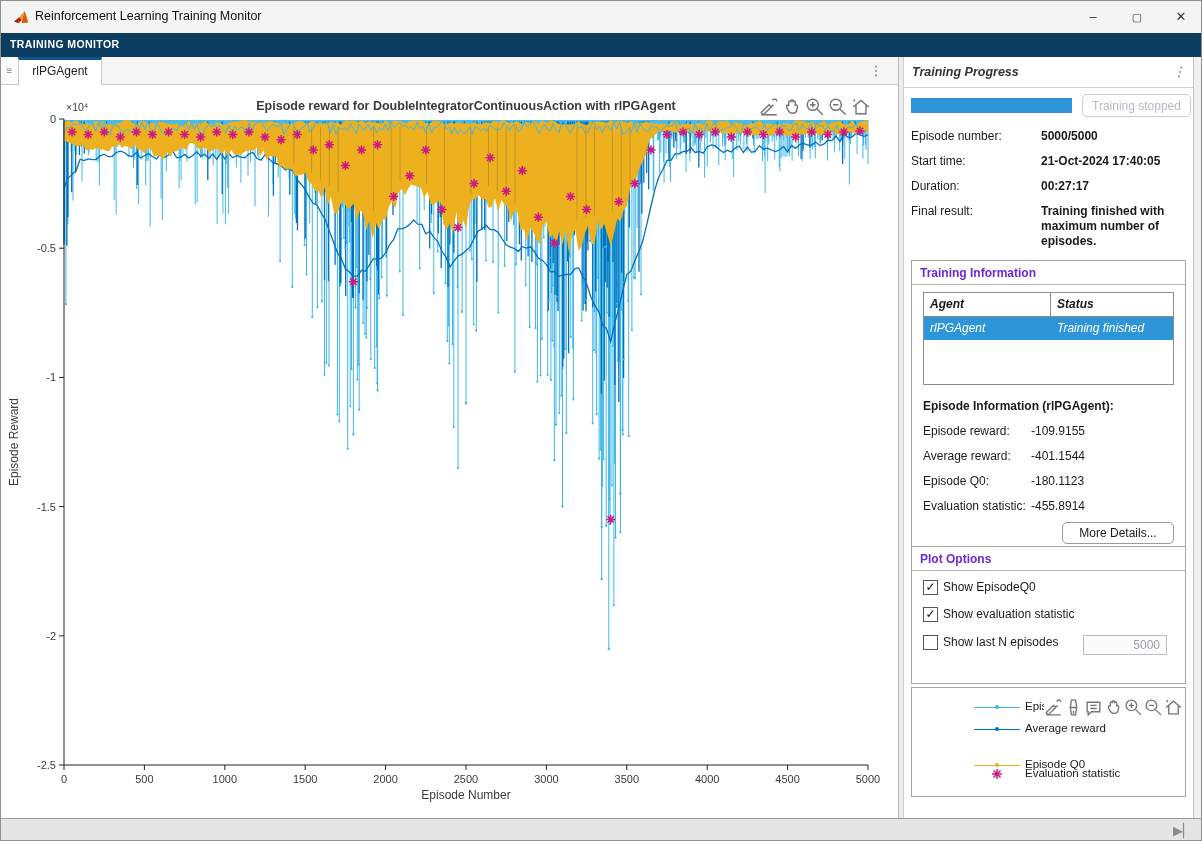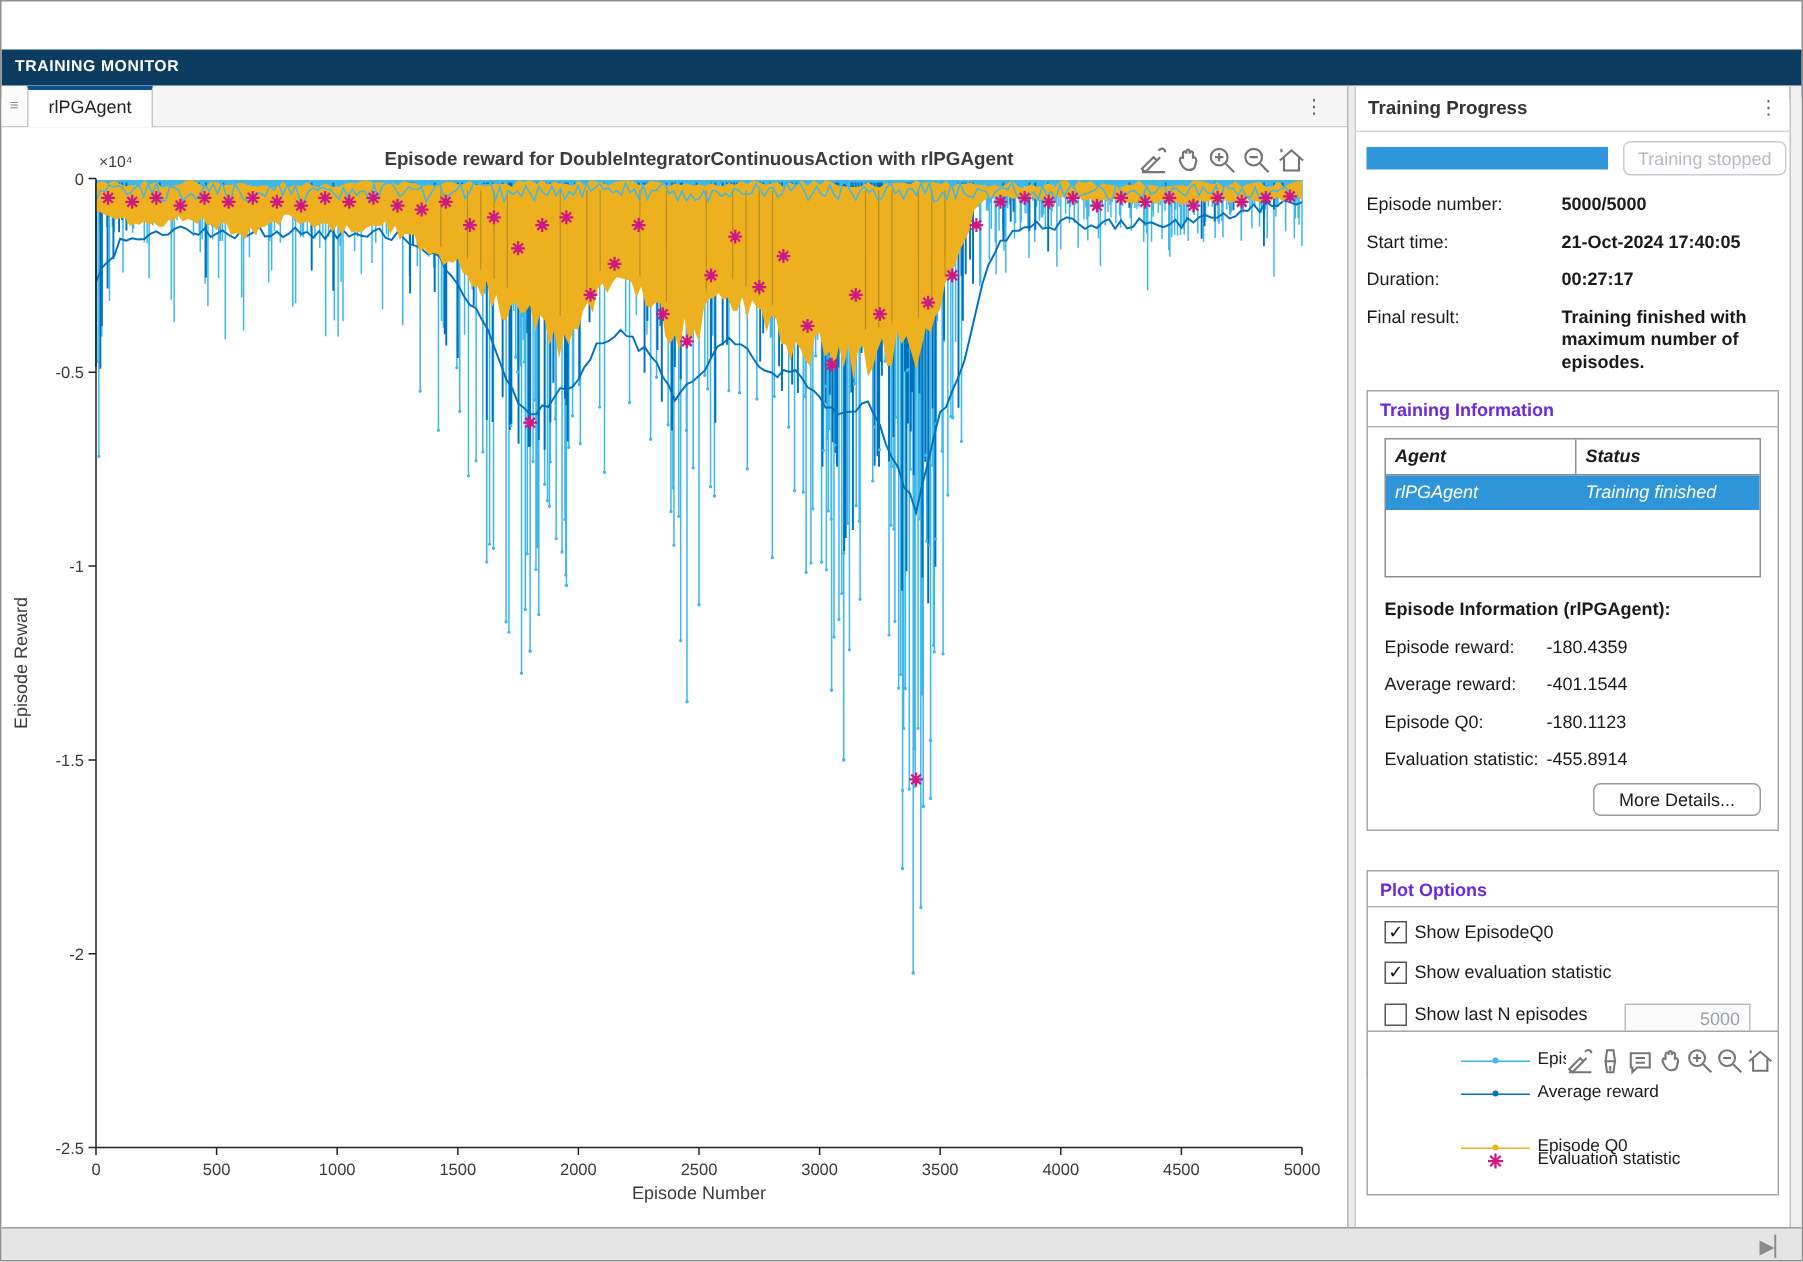--- a/index.html
+++ b/index.html
@@ -24,21 +24,21 @@
           border-top:3px solid #0e538c;border-left:1px solid #c9c9c9;border-right:1px solid #c9c9c9;
           box-sizing:border-box;text-align:center;line-height:23px;font-size:12px;color:#222;}
   .kebab{color:#5f6a72;font-size:13px;line-height:14px;text-align:center;width:16px;cursor:default;}
   #tab-kebab{position:absolute;right:14px;top:7px;}
   
   #figure{position:absolute;left:0;top:84px;width:897px;height:733px;background:#ffffff;}
   
   #rdivider{position:absolute;left:897px;top:56px;width:6px;height:761px;background:#ededed;
           border-left:1px solid #b9b9b9;border-right:1px solid #cfcfcf;box-sizing:border-box;}
   #rpanel{position:absolute;left:903px;top:56px;width:289px;height:761px;background:#ffffff;}
-  #rp-header{position:absolute;left:0;top:0;width:289px;height:31px;border-bottom:1px solid #d4d4d4;box-sizing:border-box;}
+  #rp-header{position:absolute;left:0;top:0;width:289px;height:31px;border-bottom:1px solid #d4d4d4;box-sizing:border-box;font-style:italic;}
   #rp-header .rp-title{position:absolute;left:8px;top:8px;font-size:12.5px;font-weight:bold;color:#333;}
   #rp-kebab{position:absolute;right:6px;top:8px;}
   #progressbar{position:absolute;left:7px;top:41px;width:161px;height:15px;background:#e4e4e4;}
   #progressfill{height:100%;background:#2e96d8;}
   #stop-btn{position:absolute;left:178px;top:37px;width:109px;height:23px;border:1px solid #c9cdd1;
           border-radius:5px;background:#fff;color:#b4bac0;font-size:12px;text-align:center;line-height:22px;box-sizing:border-box;}
   .fieldrow{position:absolute;left:7px;width:275px;font-size:12px;color:#1a1a1a;}
   .fieldrow .flabel{position:absolute;left:0;top:0;}
   .fieldrow .fvalue{position:absolute;left:130px;top:0;width:148px;line-height:15px;font-weight:bold;}
   
@@ -79,20 +79,31 @@
   #expand-icon{position:absolute;right:10px;top:4px;color:#8a8a8a;font-size:13px;}
   
   #gutter{position:absolute;left:1192px;top:56px;width:10px;height:761px;background:#f0f0f0;border-left:1px solid #c6c6c6;box-sizing:border-box;}
   svg text{font-family:"Liberation Sans",sans-serif;}
 </style>
 </head>
 <body>
 
 <div id="win">
 
+  <div id="titlebar">
+    <svg id="logo" viewBox="0 0 20 20">
+      <polygon points="1,15 7,10 10,13 6,17" fill="#b02c0f"></polygon>
+      <polygon points="10,13 13,3 17,16 10,17" fill="#e05a1a"></polygon>
+      <polygon points="7,10 13,3 10,13" fill="#f29e1f"></polygon>
+    </svg>
+    <span class="title">Reinforcement Learning Training Monitor</span>
+    <span class="winbtn" style="right:88px;">–</span>
+    <span class="winbtn" style="right:44px;font-size:11px;">▢</span>
+    <span class="winbtn" style="right:0;">✕</span>
+  </div>
 
   <div id="toolstrip">
     <span class="ts-label">TRAINING MONITOR</span>
   </div>
 
   <div id="tabrow">
     <div id="tabgrip">≡</div>
     <div id="doctab">rlPGAgent</div>
     <div id="tab-kebab" class="kebab">⋮</div>
   </div>
@@ -189,39 +200,39 @@
           </div>
           <div class="trow selected">
             <span class="tc1">rlPGAgent</span>
             <span class="tc2">Training finished</span>
           </div>
         </div>
       <span id="ep-info-title">Episode Information (rlPGAgent):</span>
       <div id="stats-container">
           <div class="statrow" style="top: 163px;">
             <span class="slabel">Episode reward:</span>
-            <span class="svalue">-180.4359</span>
+            <span class="svalue">-109.9155</span>
           </div>
           <div class="statrow" style="top: 188px;">
             <span class="slabel">Average reward:</span>
             <span class="svalue">-401.1544</span>
           </div>
           <div class="statrow" style="top: 213px;">
             <span class="slabel">Episode Q0:</span>
             <span class="svalue">-180.1123</span>
           </div>
           <div class="statrow" style="top: 238px;">
             <span class="slabel">Evaluation statistic:</span>
             <span class="svalue">-455.8914</span>
           </div>
         </div>
       <div id="more-btn">More Details...</div>
     </div>
 
-    <div class="card" id="po-card" style="top:523px;height:138px;">
+    <div class="card" id="po-card" style="top:489px;height:138px;">
       <span class="card-title">Plot Options</span>
       <div id="cb-container">
           <div class="cbrow" style="top: 32px;">
             <div class="cbox">✓</div>
             <span class="cblabel">Show EpisodeQ0</span>
           </div>
           <div class="cbrow" style="top: 59px;">
             <div class="cbox">✓</div>
             <span class="cblabel">Show evaluation statistic</span>
           </div>

